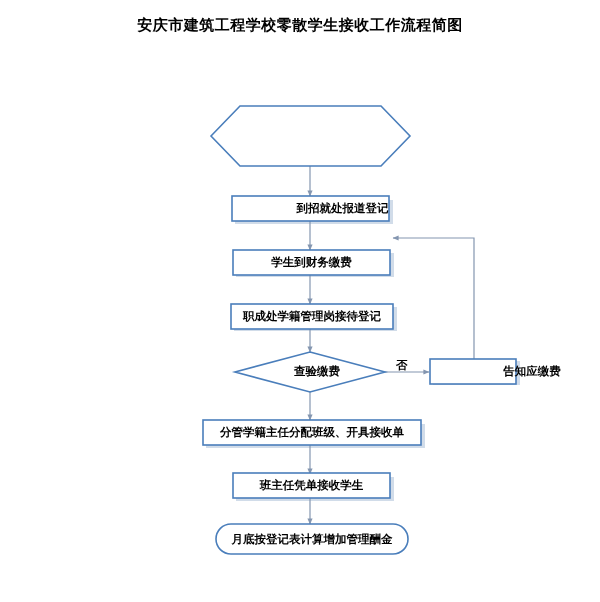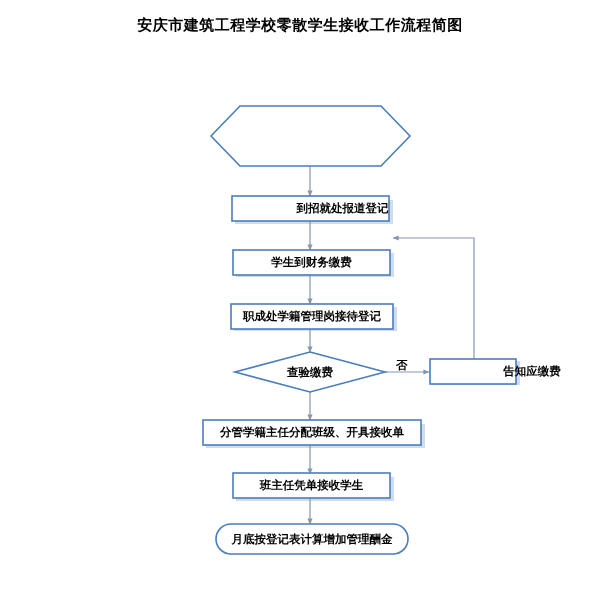--- a/index.html
+++ b/index.html
@@ -132,21 +132,21 @@
     <rect x="216" y="524" width="192" height="30" rx="15" ry="15" fill="#ffffff" stroke="#4a7ebb" stroke-width="1.6"></rect>
   </svg>
 
 
   <div class="node-label" style="left:232px; top:196px; width:157px; height:25px;padding-left:32px;">到招就处报道登记</div>
 
   <div class="node-label" style="left:233px; top:250px; width:157px; height:25px;">学生到财务缴费</div>
 
   <div class="node-label" style="left:231px; top:304px; width:162px; height:25px;">职成处学籍管理岗接待登记</div>
 
-  <div class="node-label" style="left:245px; top:360px; width:130px; height:25px;">查验缴费</div>
+  <div class="node-label" style="left:252px; top:360px; width:130px; height:25px;font-family:Liberation Mono, monospace;">查验缴费</div>
 
   <div class="node-label" style="left:449px; top:359px; width:86px; height:25px;margin-left:40px;">告知应缴费</div>
 
   <div class="node-label" style="left:203px; top:420px; width:218px; height:25px;">分管学籍主任分配班级、开具接收单</div>
 
   <div class="node-label" style="left:233px; top:473px; width:157px; height:25px;">班主任凭单接收学生</div>
 
   <div class="node-label" style="left:216px; top:524px; width:192px; height:30px;">月底按登记表计算增加管理酬金</div>
 
   <div class="edge-label" style="left:396px; top:358px;">否</div>

